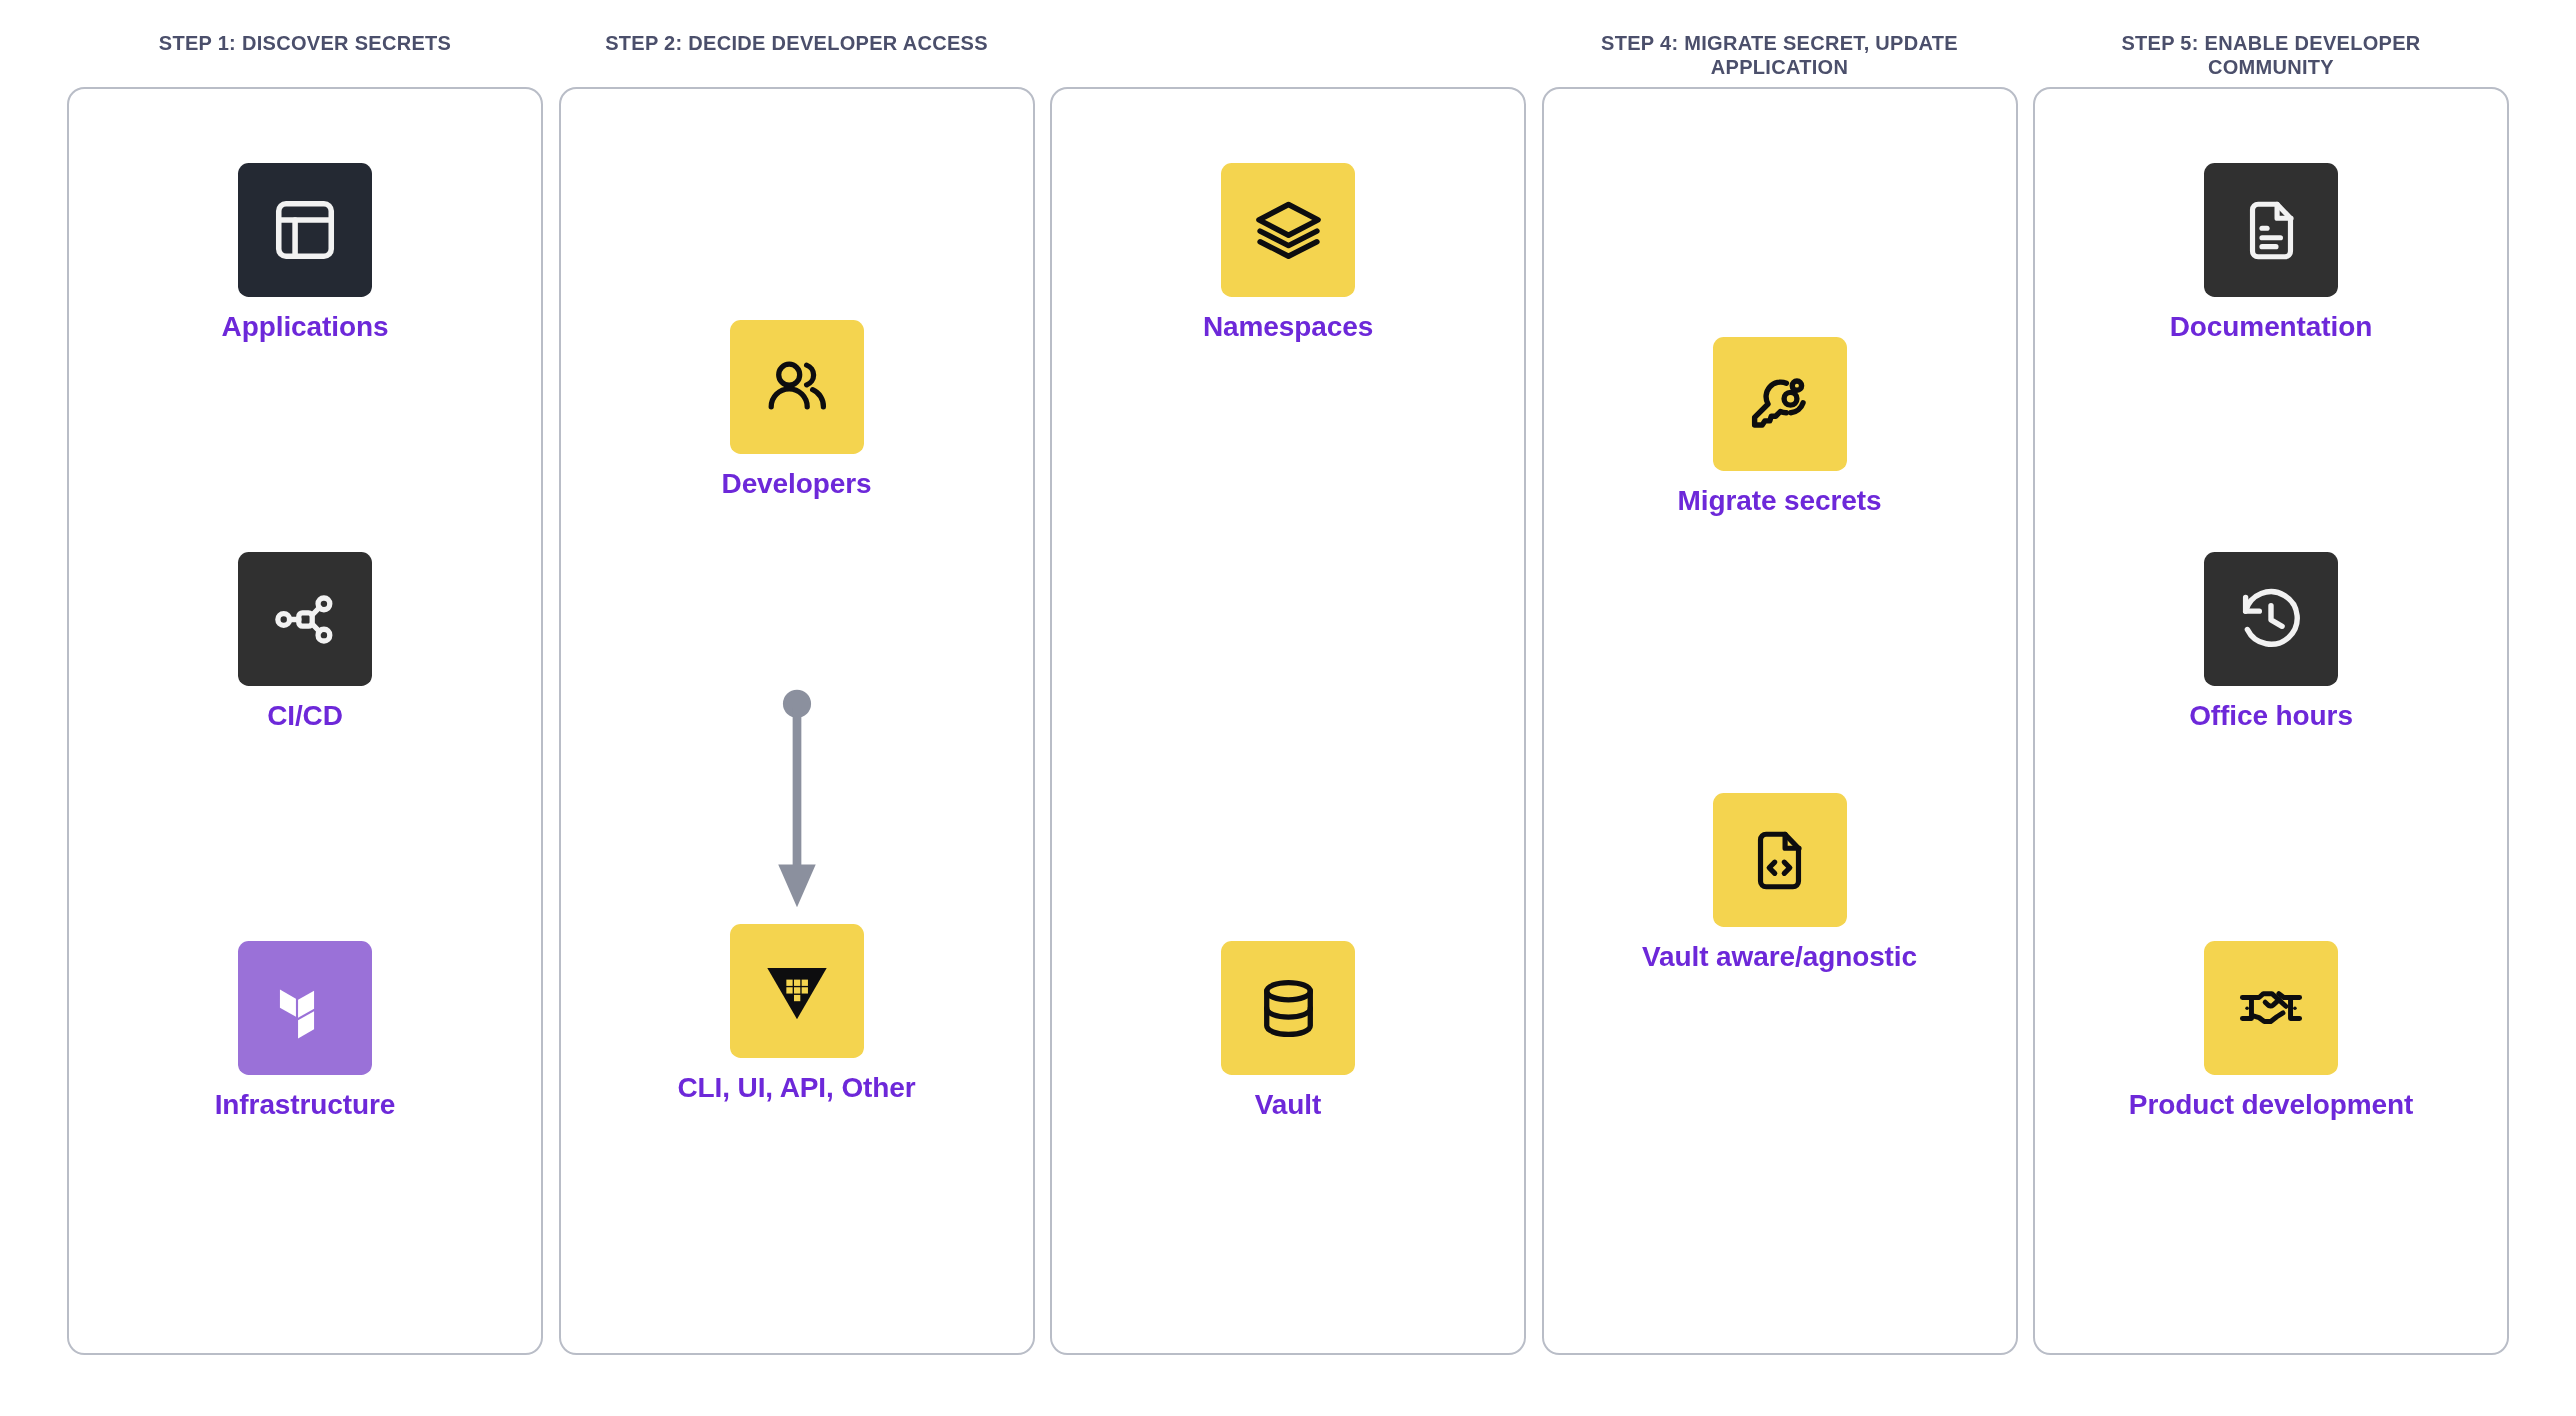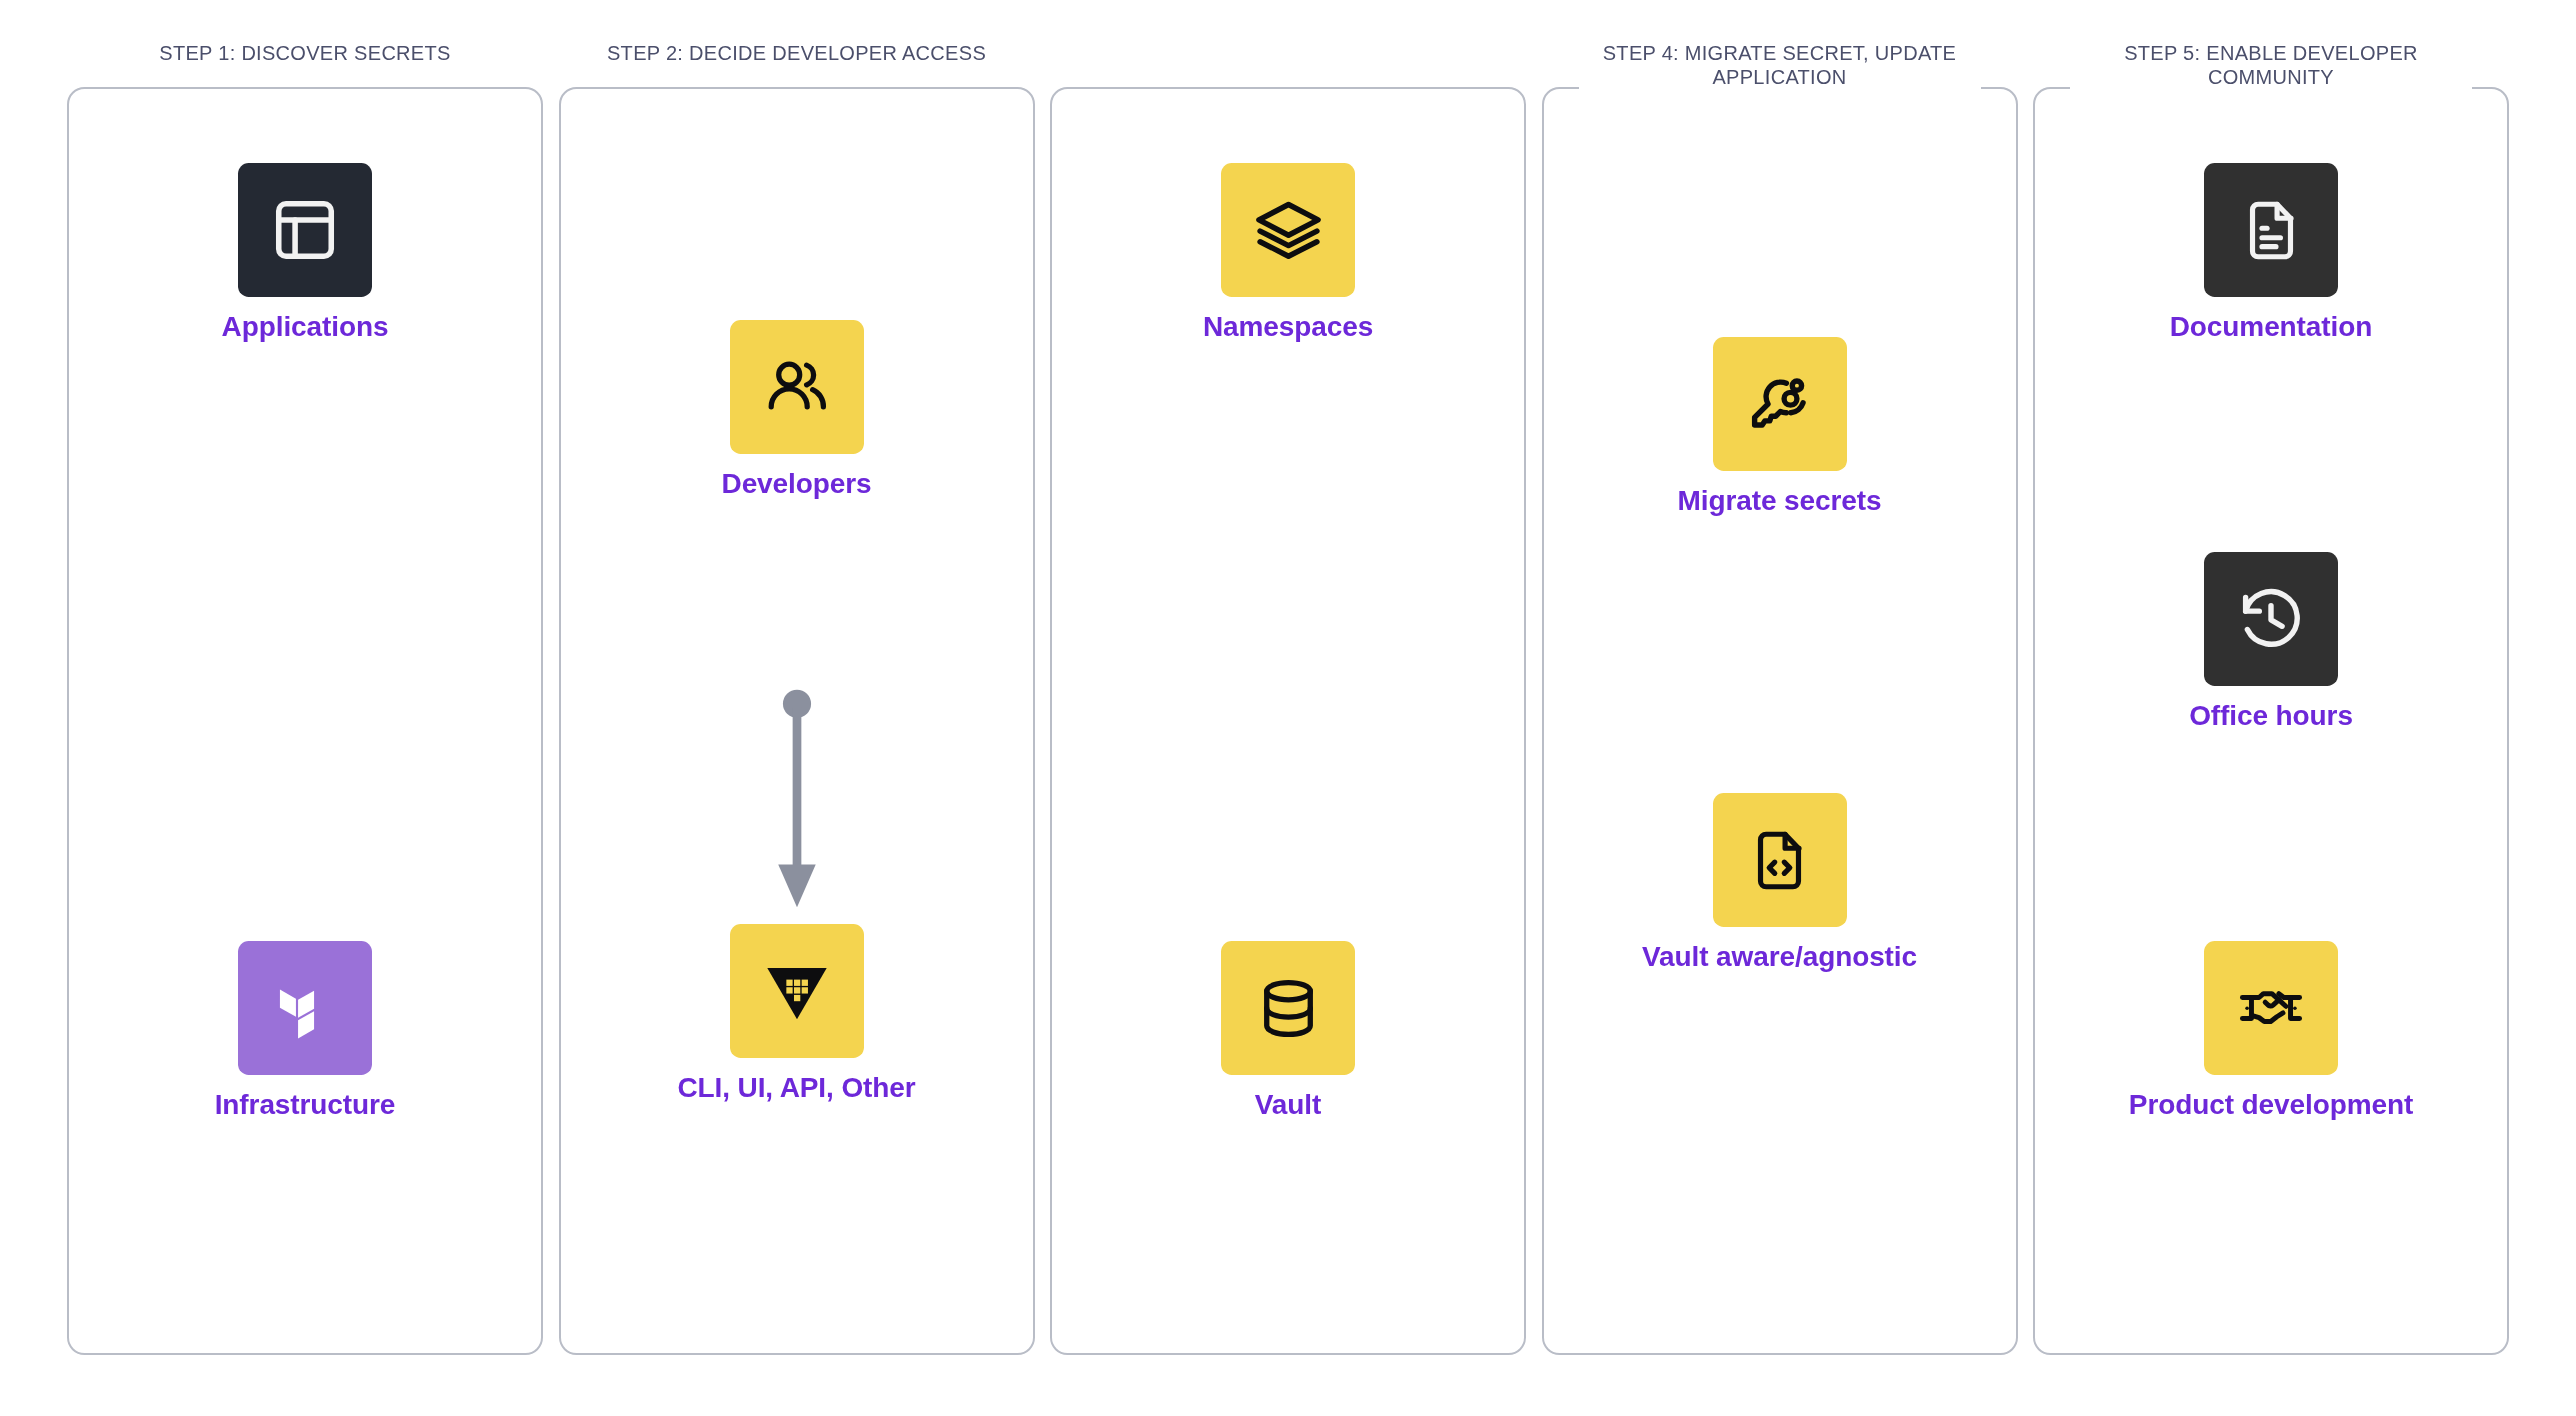--- a/index.html
+++ b/index.html
@@ -57,26 +57,25 @@
     left: 50%;
     transform: translateX(-50%);
     top: -57px;
     width: 402px;
     text-align: center;
     background: #ffffff;
     padding: 0 9.4px;
     box-sizing: border-box;
     font-size: 20px;
     line-height: 1.18;
-    font-weight: normal;
+    font-weight: bold;
     letter-spacing: 0.3px;
     color: #4b4f6b;
     text-transform: uppercase;
     z-index: 3;
-    margin-top: 10px;
   }
 
   .card-body {
     position: absolute;
     left: 0;
     top: 0;
     width: 100%;
     height: 100%;
   }
 
@@ -136,20 +135,36 @@
                 <svg width="70" height="70" viewBox="0 0 24 24" fill="none" stroke="#f2f2f2" stroke-width="1.9" stroke-linecap="round" stroke-linejoin="round">
                   <rect x="3" y="3" width="18" height="18" rx="2.5"></rect>
                   <line x1="3" y1="8.6" x2="21" y2="8.6"></line>
                   <line x1="8.6" y1="8.6" x2="8.6" y2="21"></line>
                 </svg>
               </span>
             </div>
             <div class="node-label">Applications</div>
           </div>
 
+          <div class="node" style="top:463px">
+            <div class="tile tile-dark-warm">
+              <span>
+                <svg width="67" height="67" viewBox="0 0 24 24" fill="none" stroke="#f2f2f2" stroke-width="1.9" stroke-linecap="round" stroke-linejoin="round">
+                  <rect x="9.6" y="9.6" width="4.8" height="4.8" rx="1.3"></rect>
+                  <circle cx="4.2" cy="12" r="2.1"></circle>
+                  <circle cx="18.6" cy="6.4" r="2.1"></circle>
+                  <circle cx="18.6" cy="17.6" r="2.1"></circle>
+                  <line x1="6.3" y1="12" x2="9.6" y2="12"></line>
+                  <line x1="14.4" y1="10.4" x2="17" y2="7.7"></line>
+                  <line x1="14.4" y1="13.6" x2="17" y2="16.3"></line>
+                </svg>
+              </span>
+            </div>
+            <div class="node-label">CI/CD</div>
+          </div>
 
           <div class="node" style="top:852px">
             <div class="tile tile-purple">
               <span>
                 <svg width="64" height="64" viewBox="0 0 24 24" fill="#ffffff">
                   <polygon points="2.6,5.1 8.6,8.5 8.6,15.3 2.6,11.9"></polygon>
                   <polygon points="9.4,8.9 15.4,5.5 15.4,12.3 9.4,15.7"></polygon>
                   <polygon points="9.4,16.6 15.4,13.2 15.4,20.0 9.4,23.4"></polygon>
                 </svg>
               </span>

